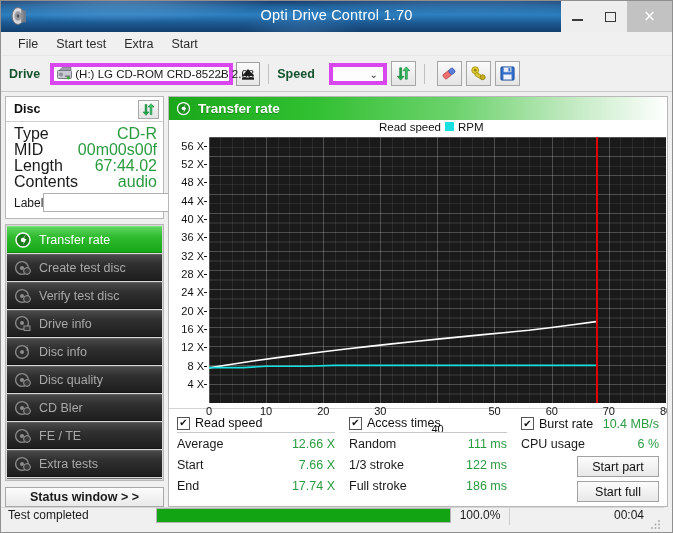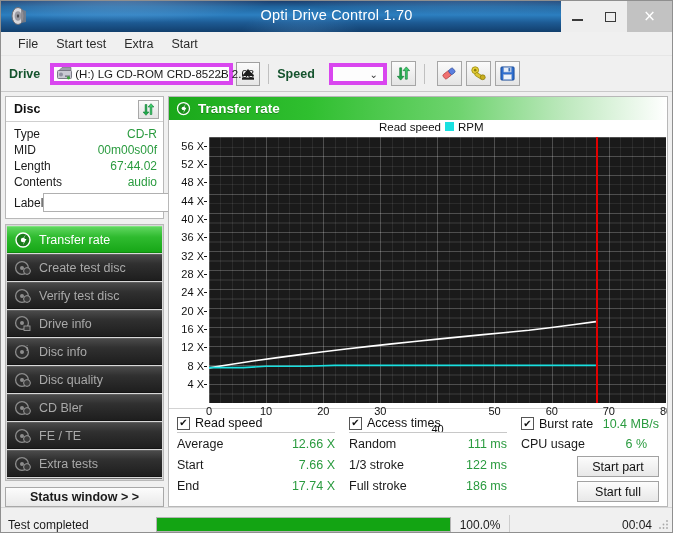--- a/index.html
+++ b/index.html
@@ -150,21 +150,21 @@
   .disc-head-title { font-weight: bold; font-size: 12.5px; color: #111; }
   .disc-refresh {
     width: 21px; height: 19px;
     background: linear-gradient(to bottom,#fafafa,#e3e3e3);
     border: 1px solid #a8a8a8;
     display: flex; align-items: center; justify-content: center;
   }
   .disc-rows { padding: 4px 6px 5px 8px; }
   .disc-row {
     display: flex; justify-content: space-between; align-items: center;
-    height: 16px; font-size: 12px;
+    height: 16px; font-size: 16px;
   }
   .disc-row .k { color: #1a1a1a; }
   .disc-row .v { color: #2a9b3f; }
   .label-row {
     display: flex; align-items: center; margin-top: 2px;
   }
   .label-row .k { color: #1a1a1a; font-size: 12px; width: 44px; }
   .label-input {
     flex: 1; height: 19px;
     border: 1px solid #b0b0b0; background: #fff;
@@ -322,40 +322,40 @@
     display: flex; align-items: center; justify-content: center;
     font-size: 10px; color: #111; line-height: 1;
     flex: 0 0 auto;
   }
   .stat-row {
     display: flex; justify-content: space-between;
     height: 21px; align-items: center;
     margin-right: 14px;
     font-size: 12.5px;
   }
-  .statcol.c3 .stat-row { margin-right: 12px; }
+  .statcol.c3 .stat-row { margin-right: 0; }
   .stat-row .k { color: #1a1a1a; }
   .stat-row .v { color: #2a9b3f; }
   .burst-val { color: #2a9b3f; margin-left: auto; font-size: 12.5px; }
   .startbtns { margin-top: 2px; display: flex; flex-direction: column; align-items: flex-end; gap: 4px; }
   .startbtn {
     width: 82px; height: 21px;
     background: linear-gradient(to bottom,#fcfcfc,#e8e8e8);
     border: 1px solid #a2a2a2;
     display: flex; align-items: center; justify-content: center;
     font-size: 12.5px; color: #111;
   }
 
   
   .statusbar {
-    position: absolute; left: 0; right: 0; bottom: 0;
+    position: absolute; left: 0; right: 8px; bottom: 0;
     height: 25px;
     background: #f0f0f0;
     border-top: 1px solid #d6d6d6;
-    display: flex; align-items: flex-end;
+    display: flex; align-items: flex-start;
     font-size: 12px; color: #1a1a1a;
   }
   .sb-text { width: 155px; padding-left: 7px; }
   .sb-progress-wrap {
     width: 295px; height: 15px;
     border: 1px solid #b4b4b4; background: #fff;
     padding: 0;
   }
   .sb-progress { height: 100%; background: #13a413; }
   .sb-pct { width: 58px; text-align: center; }

